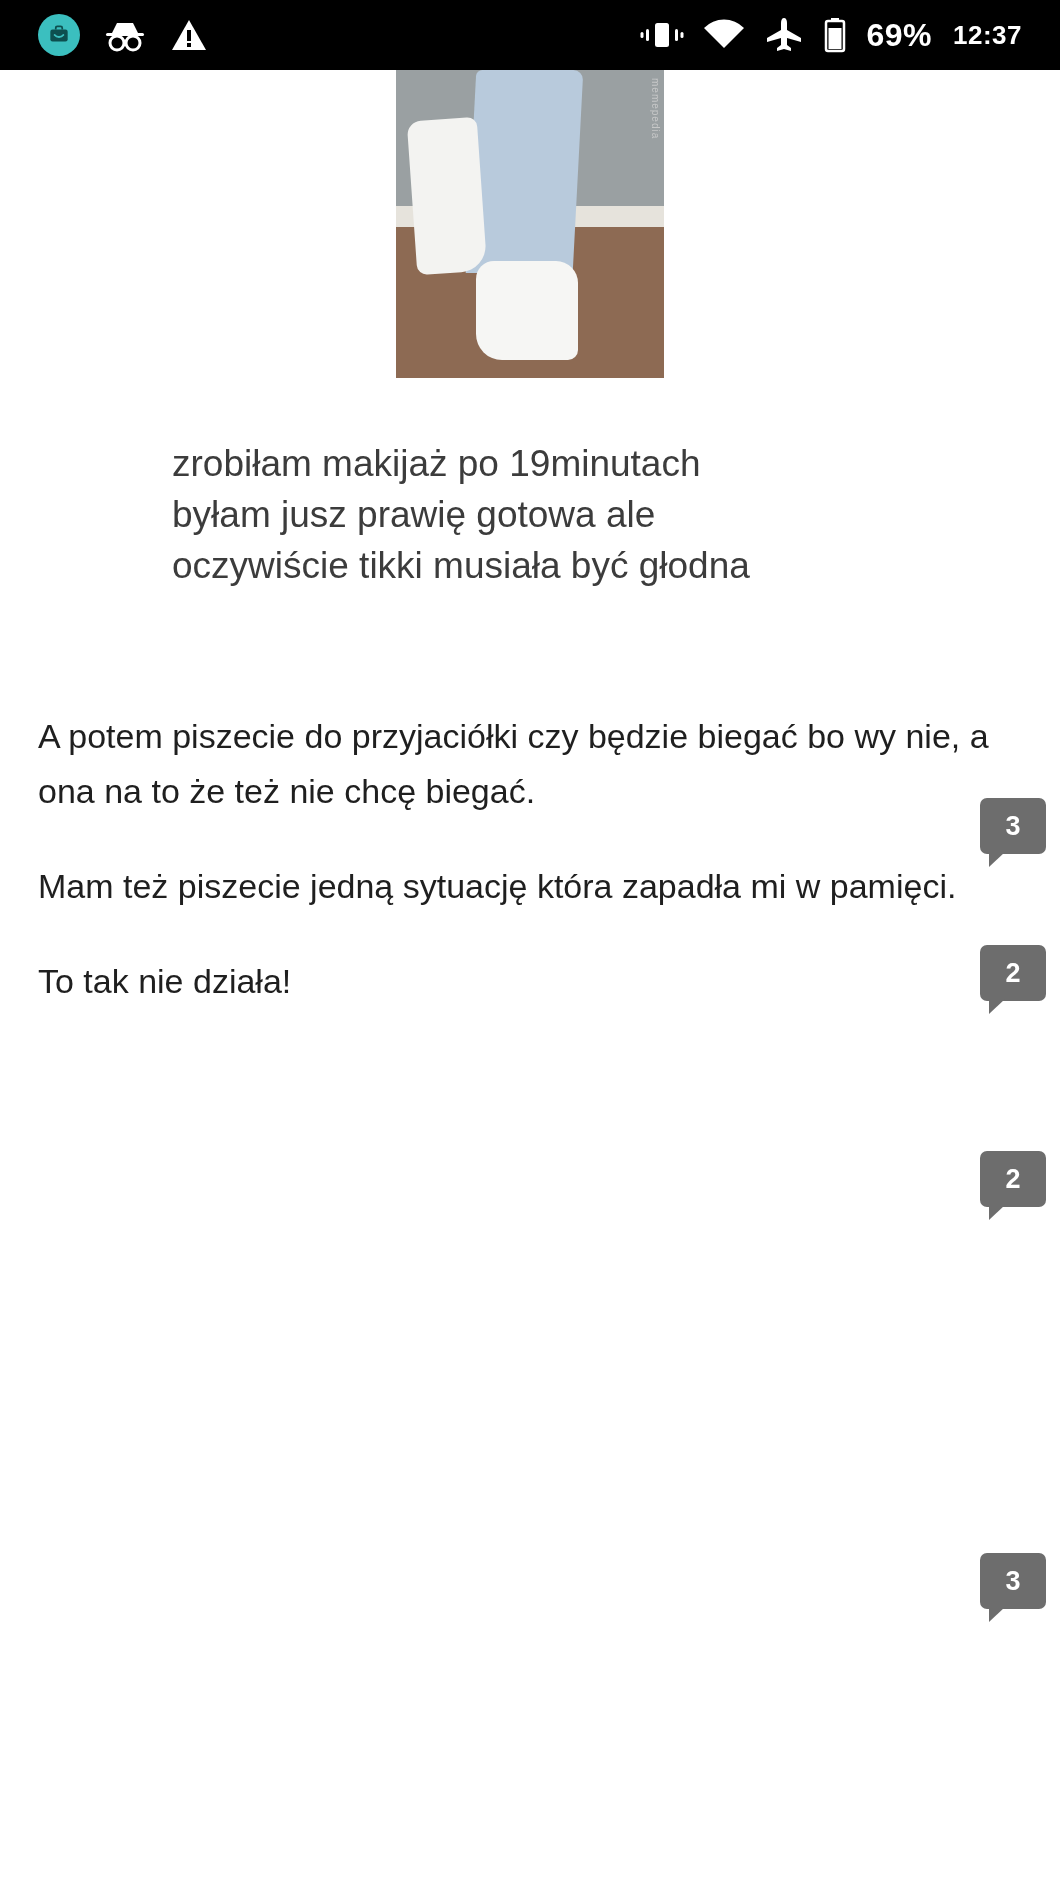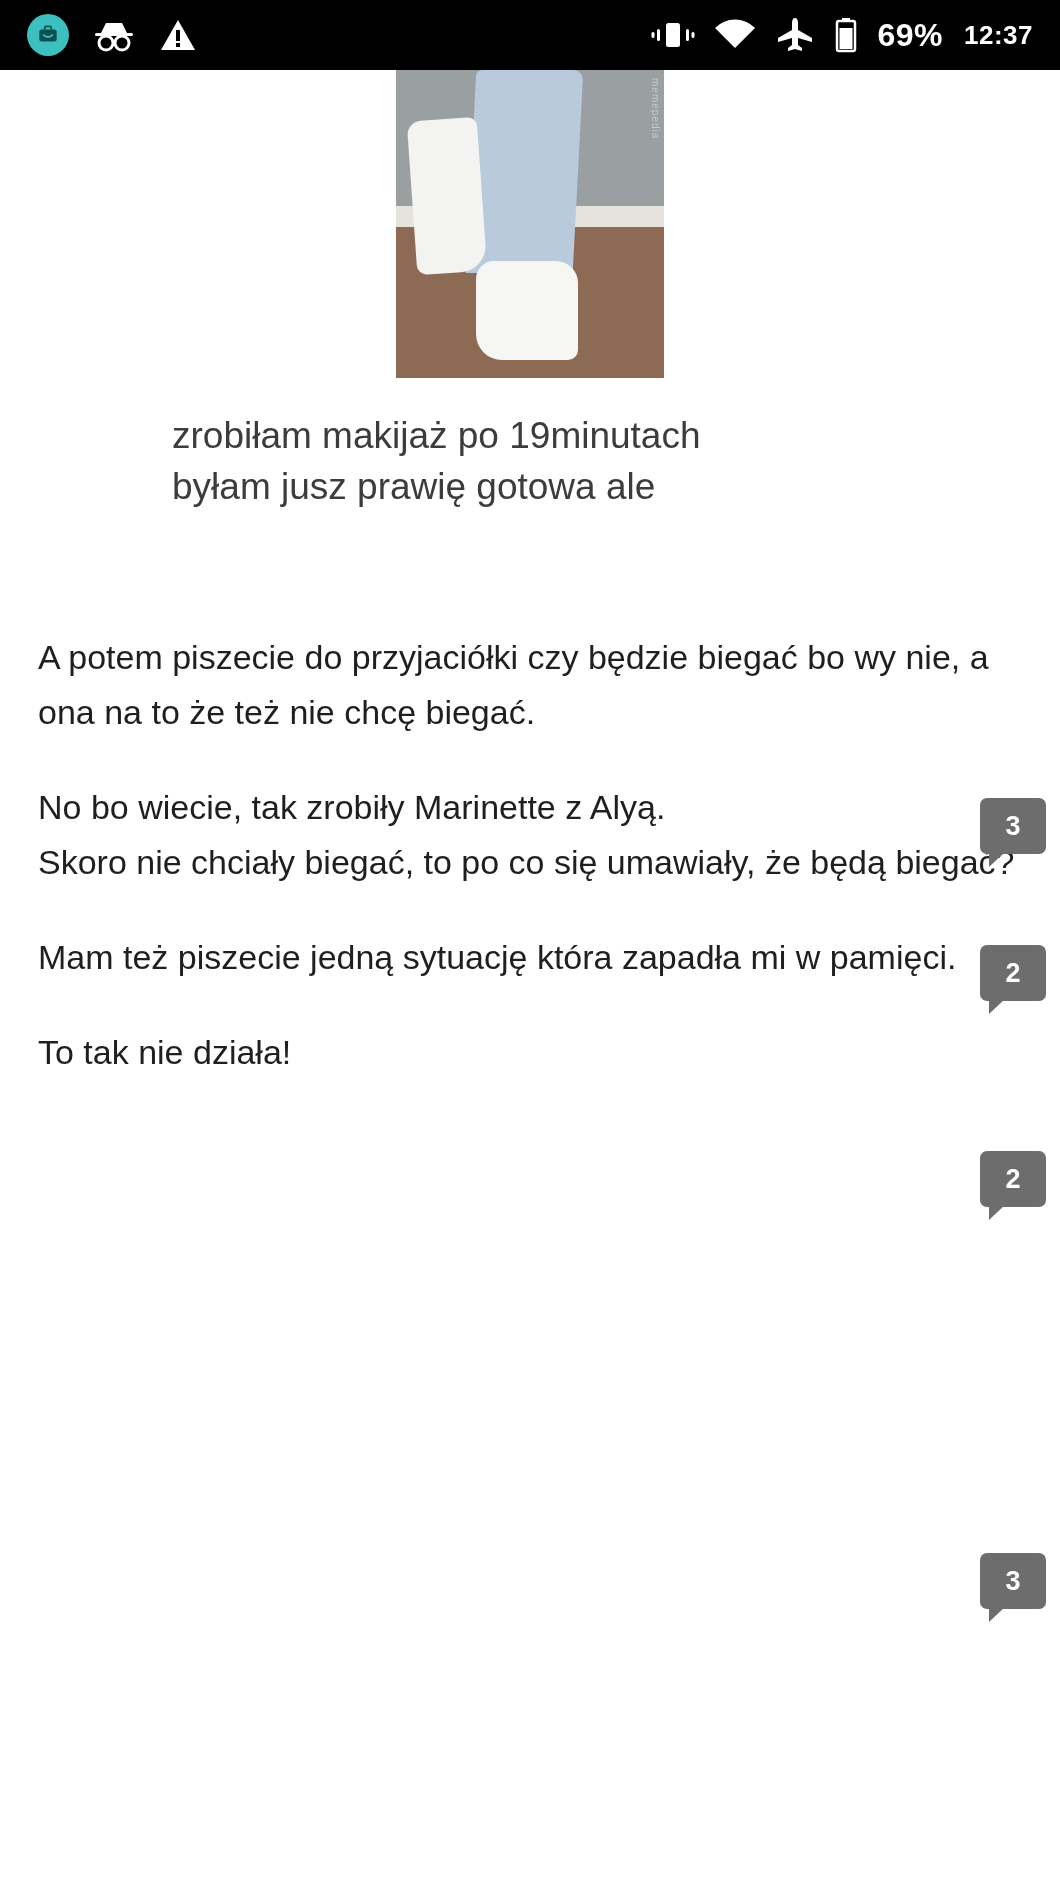--- a/index.html
+++ b/index.html
@@ -10,21 +10,21 @@
     font-family: "Liberation Sans", sans-serif;
     overflow: hidden;
   }
 
   
   .status-bar {
     height: 70px;
     background: #000000;
     display: flex;
     align-items: center;
-    padding: 0 27px;
+    padding: 0 38px;
     color: #ffffff;
     gap: 40px;
   }
   .status-left { display: flex; align-items: center; gap: 22px; }
   .status-right { display: flex; align-items: center; gap: 18px; margin-left: auto; }
 
   .icon-circle {
     width: 42px; height: 42px; border-radius: 50%;
     background: #3bbfbf;
     display: flex; align-items: center; justify-content: center;
@@ -105,21 +105,21 @@
     right: 3px;
     top: 8px;
     font-size: 10px;
     color: #cfcfcf;
     writing-mode: vertical-rl;
     letter-spacing: 1px;
     opacity: .85;
   }
 
   .meme-text {
-    margin-top: 32px;
+    margin-top: 60px;
     width: 740px;
     font-family: "Liberation Sans", sans-serif;
     font-size: 37px;
     line-height: 1.38;
     color: #3c3c3c;
     font-weight: 500;
     padding-left: 12px;
   }
 
   
@@ -238,27 +238,26 @@
       <div class="floor"></div>
       <div class="jeans"></div>
       <div class="shoe-back"></div>
       <div class="shoe-front"></div>
       <div class="watermark">memepedia</div>
     </div>
 
     <div class="meme-text">
       <div>zrobiłam makijaż po 19minutach</div>
       <div>byłam jusz prawię gotowa ale</div>
+      <div>oczywiście tikki musiała być głodna</div>
     </div>
   </div>
 
   <div class="body-text">
     <p class="para">A potem piszecie do przyjaciółki czy będzie biegać bo wy nie, a ona na to że też nie chcę biegać.</p>
-    <p class="para" style="white-space: pre-line;">No bo wiecie, tak zrobiły Marinette z Alyą.
-Skoro nie chciały biegać, to po co się umawiały, że będą biegać?</p>
     <p class="para">Mam też piszecie jedną sytuację która zapadła mi w pamięci.</p>
     <p class="para">To tak nie działa!</p>
   </div>
 
   <div class="bubble" style="top:728px;">3</div>
   <div class="bubble" style="top:875px;">2</div>
   <div class="bubble" style="top:1081px;">2</div>
   <div class="bubble" style="top:1483px;">3</div>
 
 </div>

